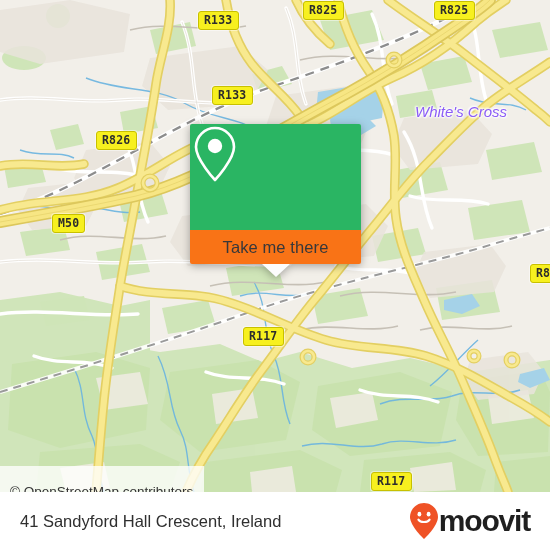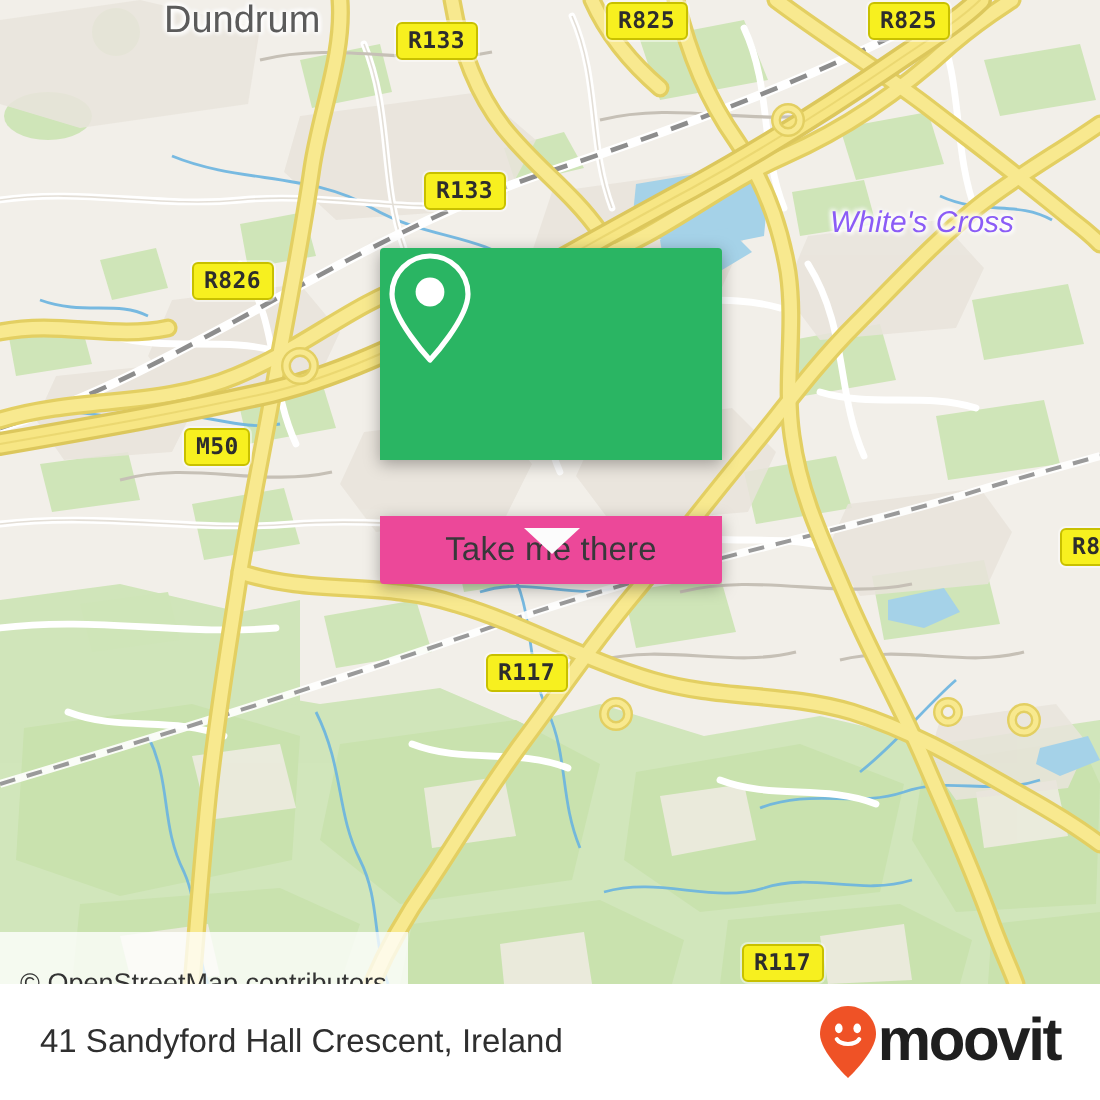--- a/index.html
+++ b/index.html
@@ -26,22 +26,22 @@
       border-radius:3px;color:#2d2d2d;font-size:11.5px;font-weight:700;
       letter-spacing:.2px;line-height:1;padding:2.5px 5px 3px 5px;
       font-family:"DejaVu Sans Mono","Liberation Mono",monospace;
       box-shadow:0 0 0 1px rgba(255,255,255,.45);}
 
   
   #popup{position:absolute;left:190px;top:124px;width:171px;
       filter:drop-shadow(0 2px 4px rgba(0,0,0,.32));}
   #popup-head{height:106px;background:#2ab563;border-radius:2px 2px 0 0;
       display:flex;align-items:center;justify-content:center;}
-  #popup-foot{height:34px;background:#ec4899;border-radius:0 0 2px 2px;
-      display:flex;align-items:center;justify-content:center;cursor:pointer;margin-top:28px;}
+  #popup-foot{height:34px;background:#f97316;border-radius:0 0 2px 2px;
+      display:flex;align-items:center;justify-content:center;cursor:pointer;}
   #popup-foot span{font-size:16.5px;color:#38383a;letter-spacing:.1px;}
   #popup-tail{position:absolute;left:50%;top:140px;margin-left:-14px;
       width:0;height:0;border-left:14px solid transparent;
       border-right:14px solid transparent;border-top:13px solid #fcfcfc;}
 
   
   #attrib{position:absolute;left:0;top:466px;height:26px;
       background:rgba(255,255,255,.78);
       display:flex;align-items:center;padding:12px 11px 0 10px;}
   #attrib span{font-size:13.5px;color:#333;white-space:nowrap;}
@@ -247,29 +247,28 @@
         <g fill="none" stroke="#f8e98f" stroke-width="2.6">
           <circle cx="150" cy="183" r="7"></circle>
           <circle cx="394" cy="60" r="6"></circle>
           <circle cx="308" cy="357" r="6"></circle>
           <circle cx="512" cy="360" r="6"></circle>
           <circle cx="474" cy="356" r="5"></circle>
         </g>
       </g>
     </svg>
 
-    <div class="maplabel place-major" style="left:82px;top:0px;">Dundrum</div>
     <div class="maplabel place-minor" style="left:415px;top:103px;">White's Cross</div>
 
     <div class="shield" style="left:198px;top:11px;">R133</div>
     <div class="shield" style="left:303px;top:1px;">R825</div>
     <div class="shield" style="left:434px;top:1px;">R825</div>
     <div class="shield" style="left:212px;top:86px;">R133</div>
     <div class="shield" style="left:96px;top:131px;text-align:center;">R826</div>
-    <div class="shield" style="left:52px;top:214px;margin-left:40px;">M50</div>
+    <div class="shield" style="left:52px;top:214px;">M50</div>
     <div class="shield" style="left:530px;top:264px;">R84</div>
     <div class="shield" style="left:243px;top:327px;">R117</div>
     <div class="shield" style="left:371px;top:472px;">R117</div>
 
     <div id="popup">
       <div id="popup-head">
         <svg width="50" height="60" viewBox="0 0 50 60">
           <path d="M25 4 C14.5 4 6 12.5 6 23 C6 35.5 25 56 25 56 C25 56 44 35.5 44 23 C44 12.5 35.5 4 25 4 Z" fill="none" stroke="#ffffff" stroke-width="2.6" stroke-linejoin="round"></path>
           <circle cx="25" cy="22" r="7.2" fill="#ffffff"></circle>
         </svg>

